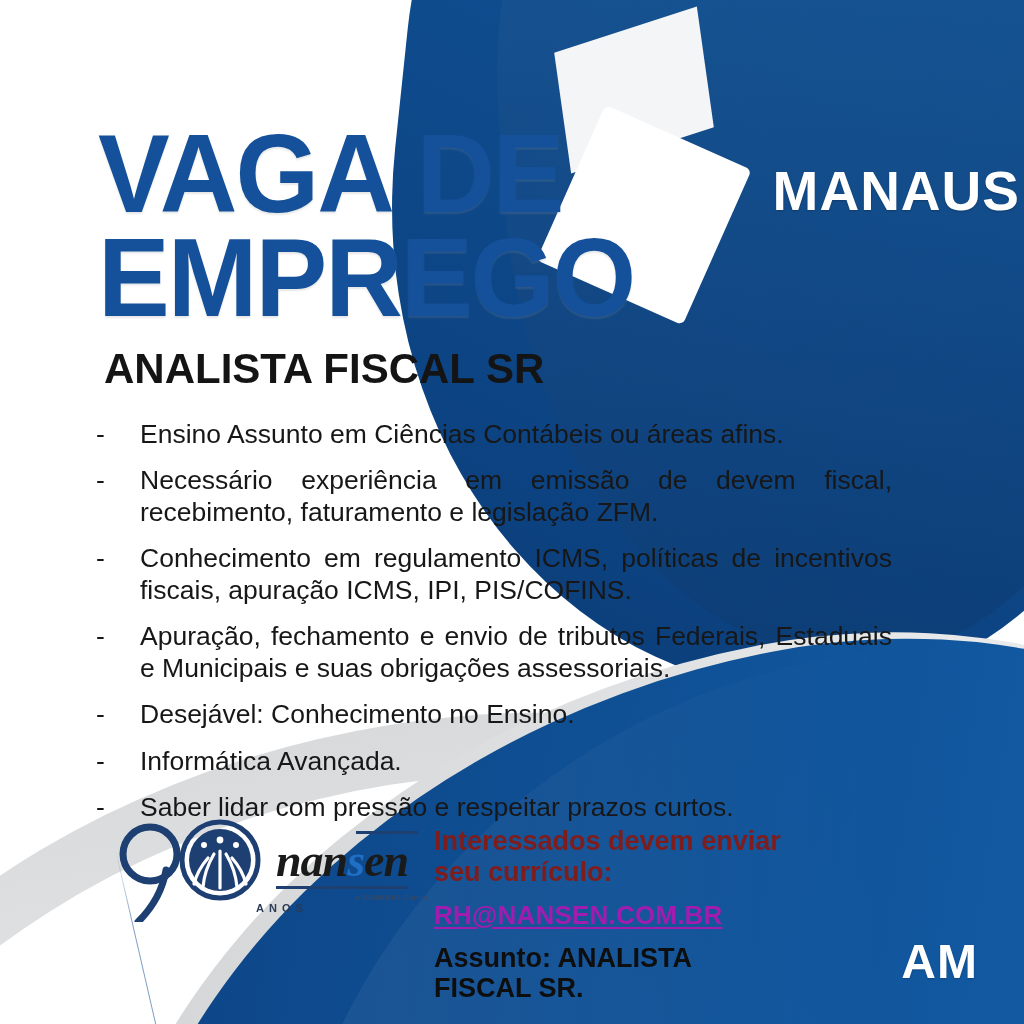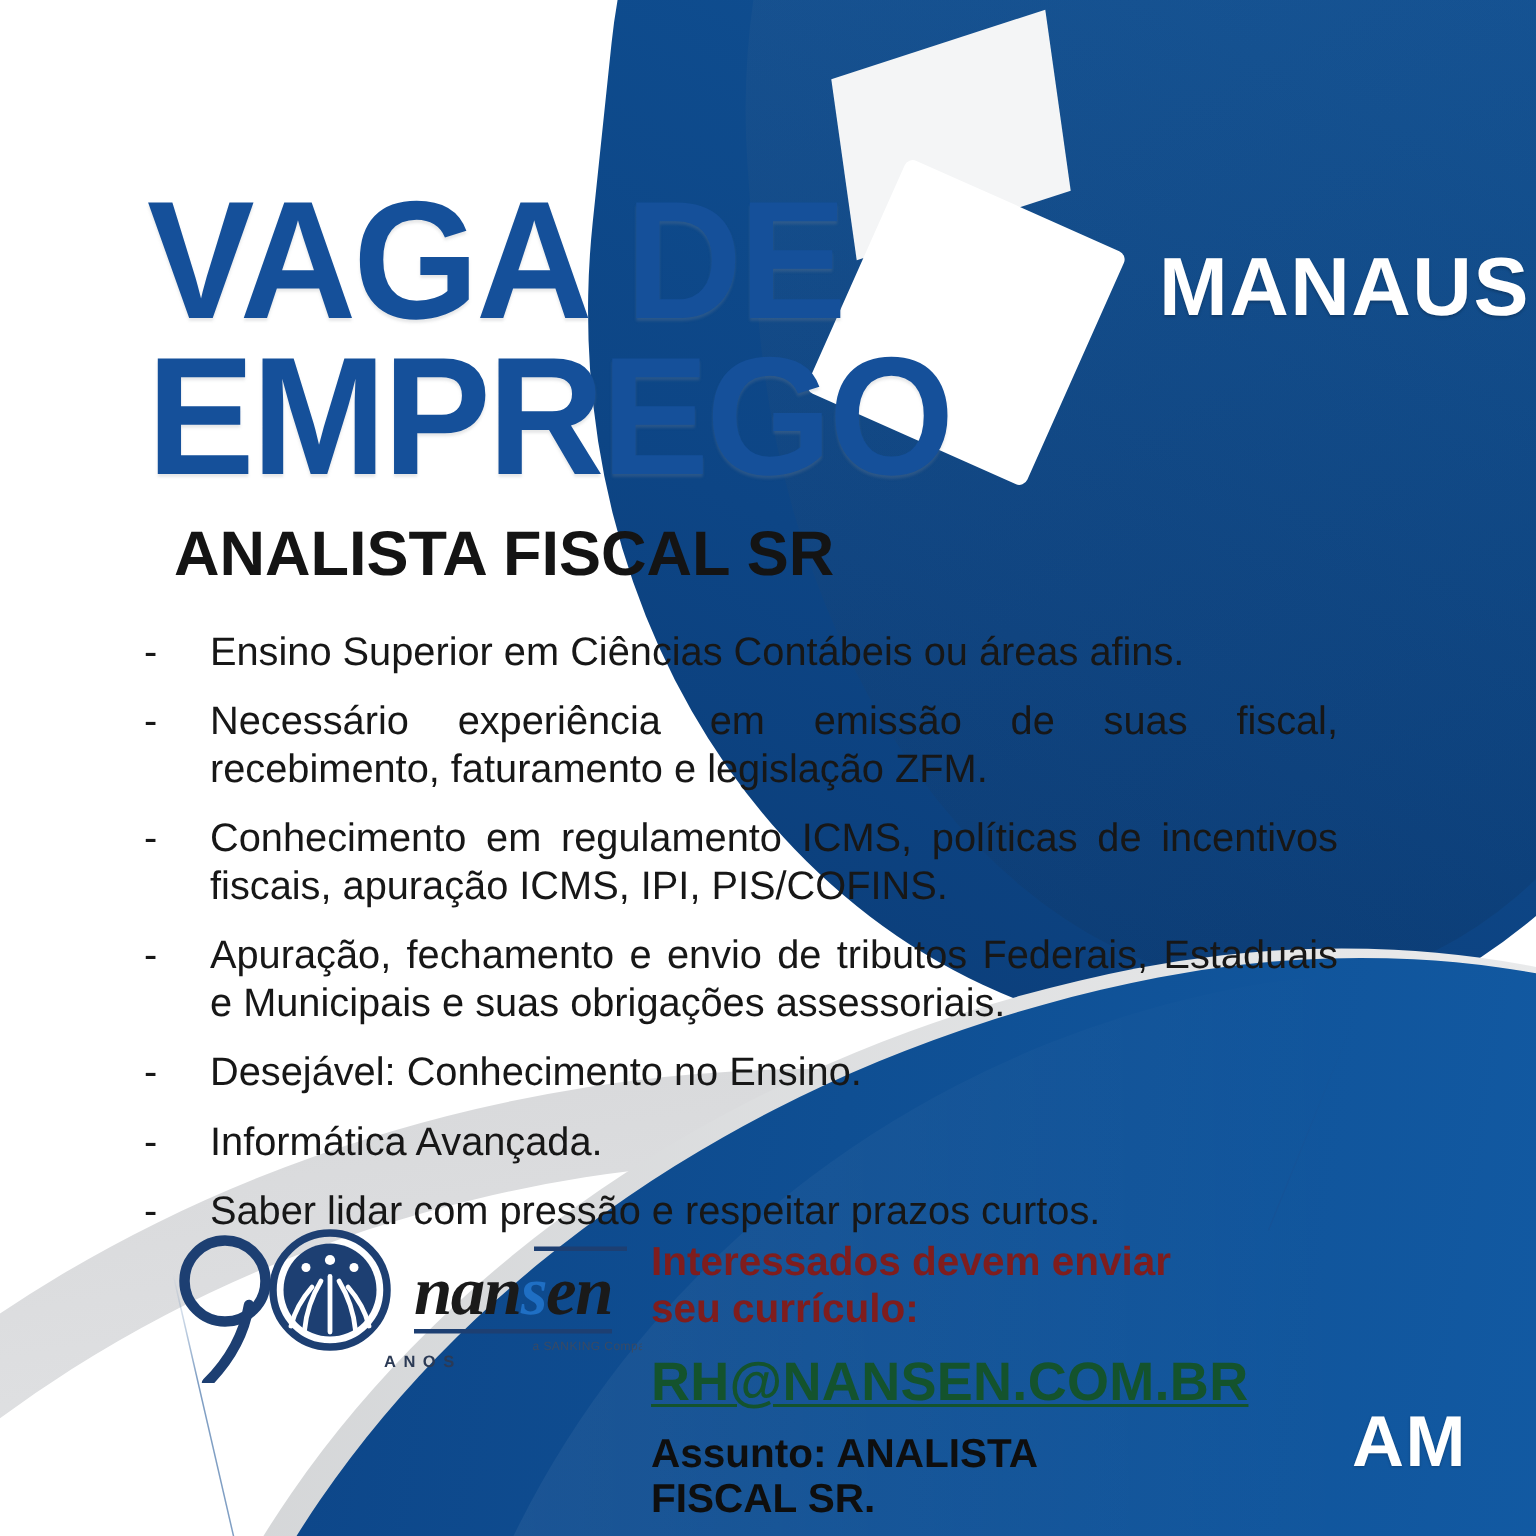--- a/index.html
+++ b/index.html
@@ -165,21 +165,21 @@
     letter-spacing:-2px;
     transform:scaleX(.96);
     transform-origin:left top;
     text-shadow:0 2px 2px rgba(140,145,150,.22);
   }
   .headline .l1,.headline .l2{display:block;white-space:nowrap;}
 
   
   .job-title{
     position:absolute;
-    left:116px;top:348px;
+    left:104px;top:348px;
     color:#141414;
     font-weight:bold;
     font-size:42px;
     letter-spacing:0px;
     line-height:1;
     white-space:nowrap;
   }
 
   
   .req-list{
@@ -231,23 +231,23 @@
   .contact-line{
     color:#7f1d1d;
     font-weight:bold;
     font-size:27px;
     line-height:1.14;
     white-space:pre-line;
   }
   .contact-email{
     display:inline-block;
     margin-top:12px;
-    color:#14532d;
-    font-weight:bold;
-    font-size:36px;
+    color:#a21caf;
+    font-weight:bold;
+    font-size:26px;
     letter-spacing:.2px;
     text-decoration:underline;
     text-underline-offset:3px;
     text-decoration-thickness:2px;
   }
   .contact-subject{
     margin-top:12px;
     color:#0e0e0e;
     font-weight:bold;
     font-size:27px;
@@ -283,25 +283,25 @@
   <div class="headline">
     <span class="l1">VAGA DE</span>
     <span class="l2">EMPREGO</span>
   </div>
 
   <div class="job-title">ANALISTA FISCAL SR</div>
 
   <div class="req-list" id="req-list">
       <div class="req-item">
         <span class="req-dash">-</span>
-        <span class="req-text nojust">Ensino Superior em Ciências Contábeis ou áreas afins.</span>
-      </div>
-      <div class="req-item">
-        <span class="req-dash">-</span>
-        <span class="req-text">Necessário experiência em emissão de suas fiscal, recebimento, faturamento e legislação ZFM.</span>
+        <span class="req-text nojust">Ensino Assunto em Ciências Contábeis ou áreas afins.</span>
+      </div>
+      <div class="req-item">
+        <span class="req-dash">-</span>
+        <span class="req-text">Necessário experiência em emissão de devem fiscal, recebimento, faturamento e legislação ZFM.</span>
       </div>
       <div class="req-item">
         <span class="req-dash">-</span>
         <span class="req-text">Conhecimento em regulamento ICMS, políticas de incentivos fiscais, apuração ICMS, IPI, PIS/COFINS.</span>
       </div>
       <div class="req-item">
         <span class="req-dash">-</span>
         <span class="req-text">Apuração, fechamento e envio de tributos Federais, Estaduais e Municipais e suas obrigações assessoriais.</span>
       </div>
       <div class="req-item">

